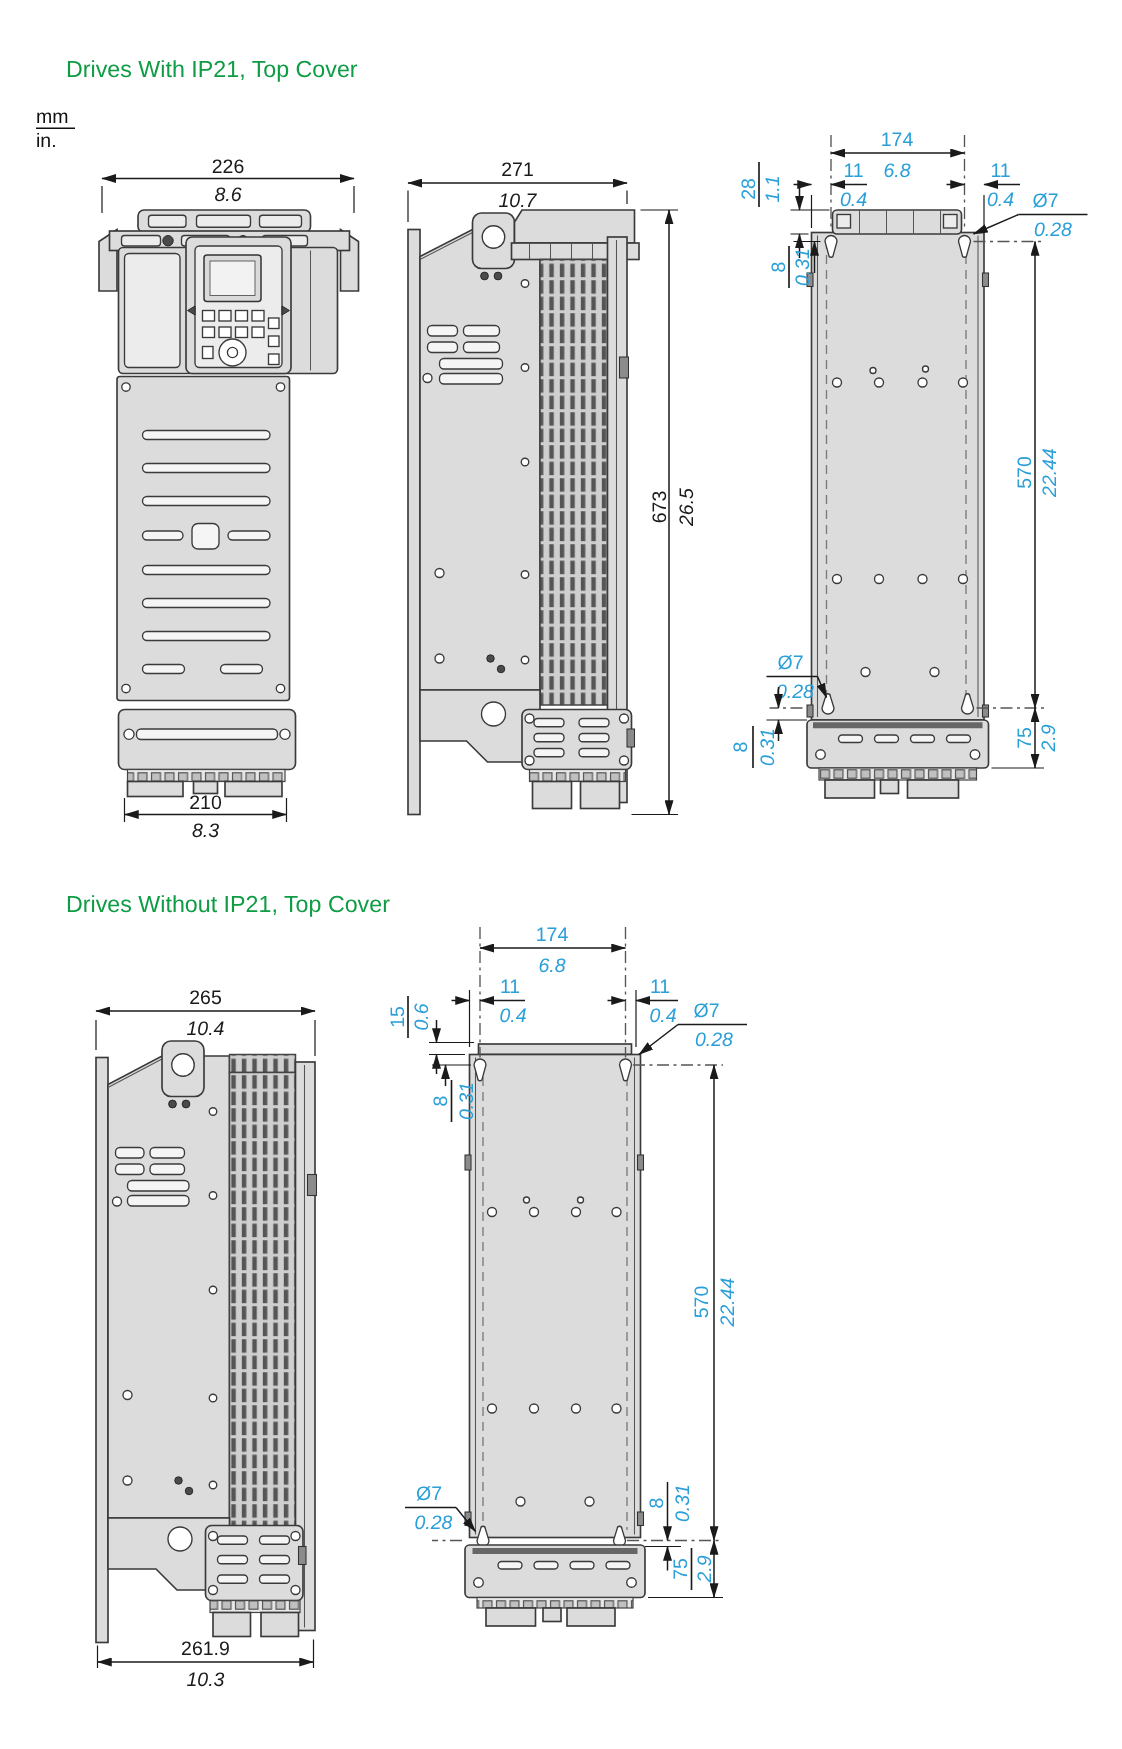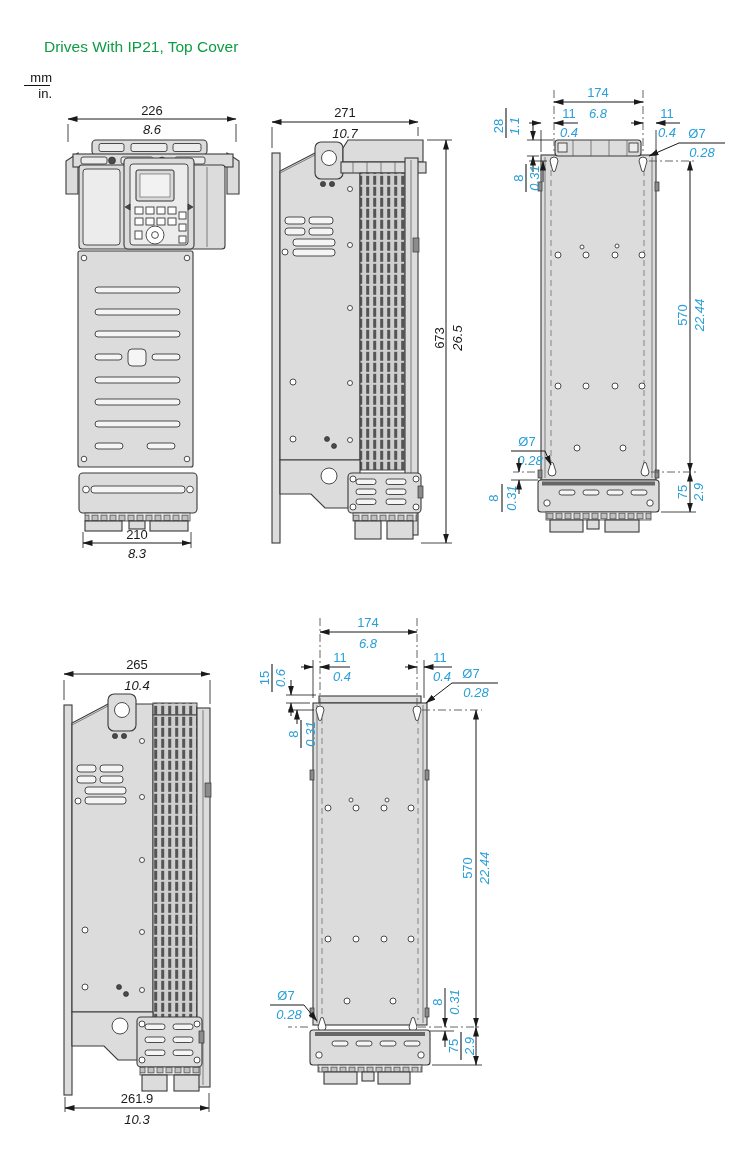--- a/index.html
+++ b/index.html
@@ -1,20 +1,20 @@
 <!DOCTYPE html>
 <html><head>
 <meta charset="utf-8">
 <style>
   html,body{margin:0;padding:0;background:#fff;}
   #page{position:relative;width:748px;height:1166px;background:#fff;font-family:"Liberation Sans",sans-serif;overflow:hidden;}
   .stitle{position:absolute;margin:0;font-size:15.5px;font-weight:400;color:#0e9c44;font-family:"Liberation Sans",sans-serif;}
   #t1{left:44px;top:38px;}
   #t2{left:44px;top:595px;}
-  .unit{position:absolute;left:24px;top:70px;text-align:right;font-size:13px;color:#111;width:28px;line-height:15px;}
+  .unit{position:absolute;left:24px;top:70px;text-align:left;font-size:13px;color:#111;width:28px;line-height:15px;}
   .ubar{border-top:1.5px solid #111;margin:0;width:26px;}
   .uin{}
   .drw{position:absolute;}
   #dA{left:55px;top:98px;}
   #dB{left:253px;top:98px;}
   #dC{left:483px;top:80px;}
   #dD{left:48px;top:650px;}
   #dE{left:258px;top:610px;}
   svg text{font-family:"Liberation Sans",sans-serif;font-size:13px;fill:#1a1a1a;text-anchor:middle;}
   svg text.i{font-style:italic;}
@@ -318,20 +318,21 @@
       <text class="b" x="15" y="418" transform="rotate(-90 15 418)">8</text>
       <line class="bar" x1="19" y1="404" x2="19" y2="432"></line>
       <text class="b i" x="33" y="418" transform="rotate(-90 33 418)">0.31</text>
       <path class="ext" d="M178,432 H213"></path>
       <line class="ln" x1="207" y1="392" x2="207" y2="432" marker-start="url(#mCs)" marker-end="url(#mCe)"></line>
       <text class="b" x="204" y="412" transform="rotate(-90 204 412)">75</text>
       <text class="b i" x="220" y="412" transform="rotate(-90 220 412)">2.9</text>
     </g>
   </svg>
 
+  <h2 class="stitle" id="t2">Drives Without IP21, Top Cover</h2>
 
   <svg id="dD" class="drw" width="220" height="490" viewBox="0 0 220 490">
     <defs>
       <marker id="mDe" viewBox="0 0 10 6" refX="9.5" refY="3" markerWidth="10" markerHeight="6" orient="auto">
           <path d="M0,0 L10,3 L0,6 Z" fill="#1a1a1a"></path>
         </marker>
       <marker id="mDs" viewBox="0 0 10 6" refX="0.5" refY="3" markerWidth="10" markerHeight="6" orient="auto">
           <path d="M10,0 L0,3 L10,6 Z" fill="#1a1a1a"></path>
         </marker>
       <pattern id="fD" width="7" height="11" patternUnits="userSpaceOnUse">

